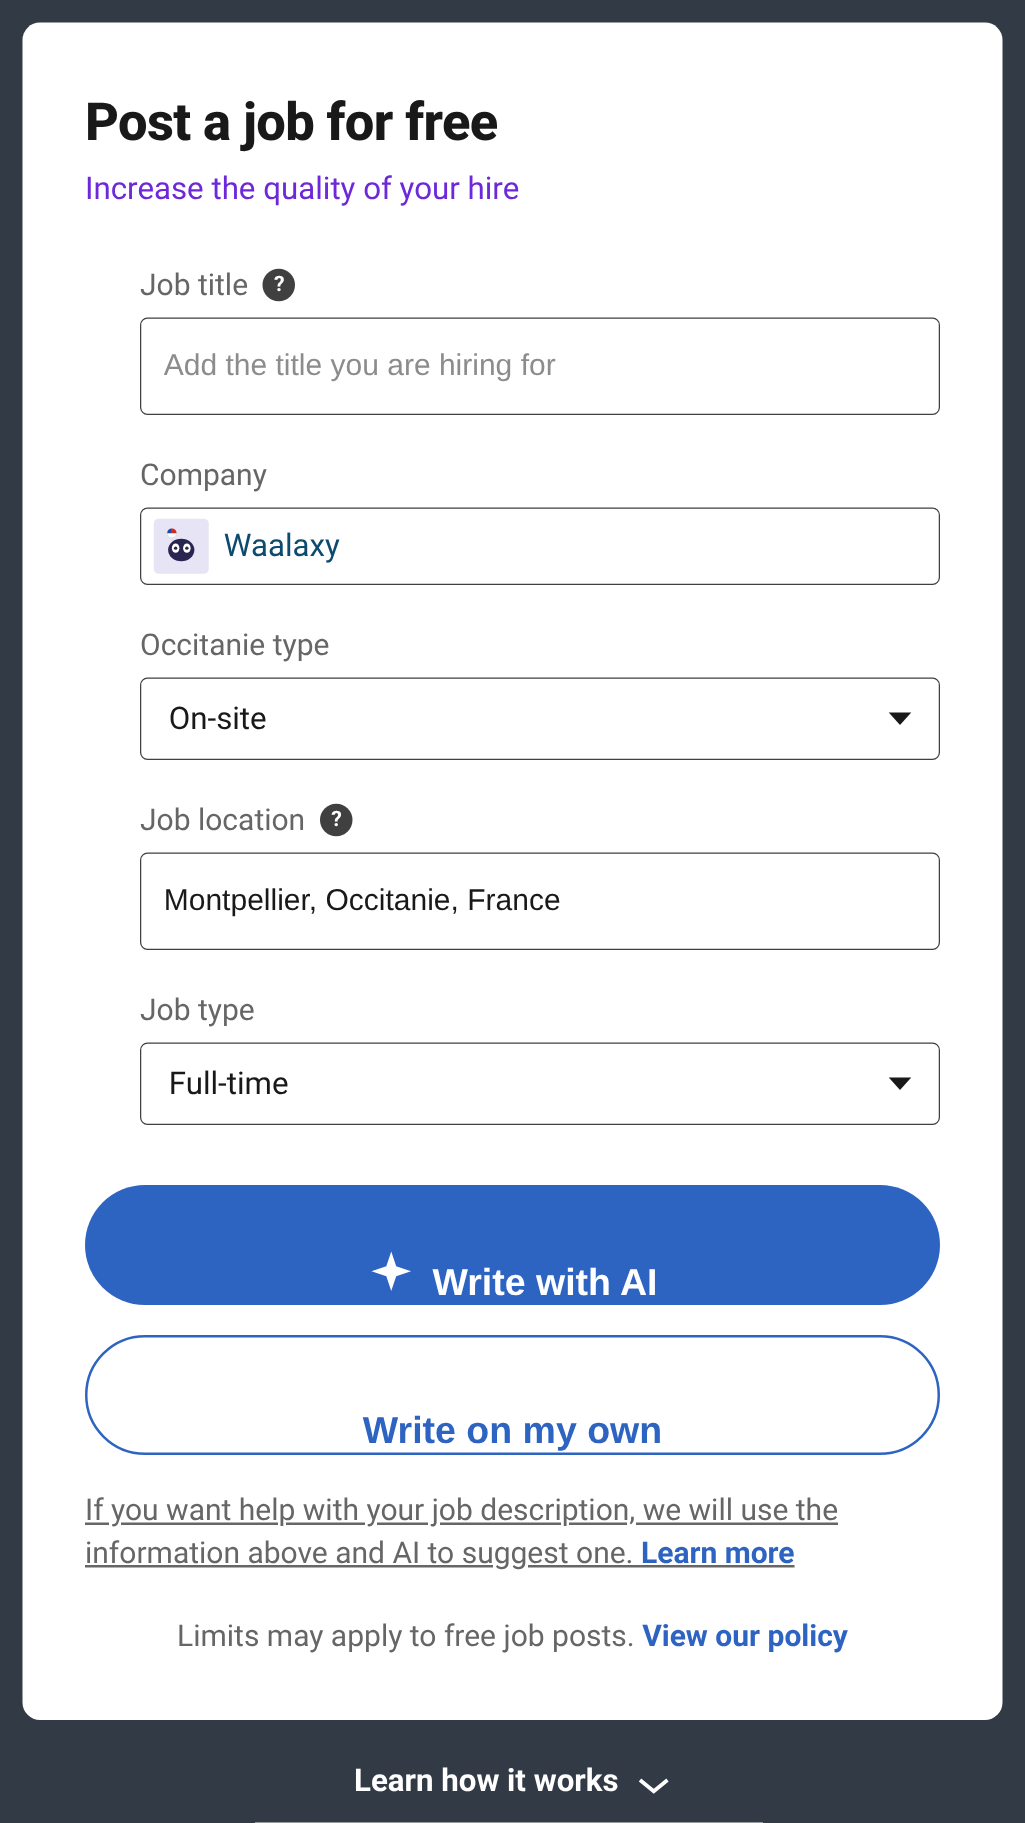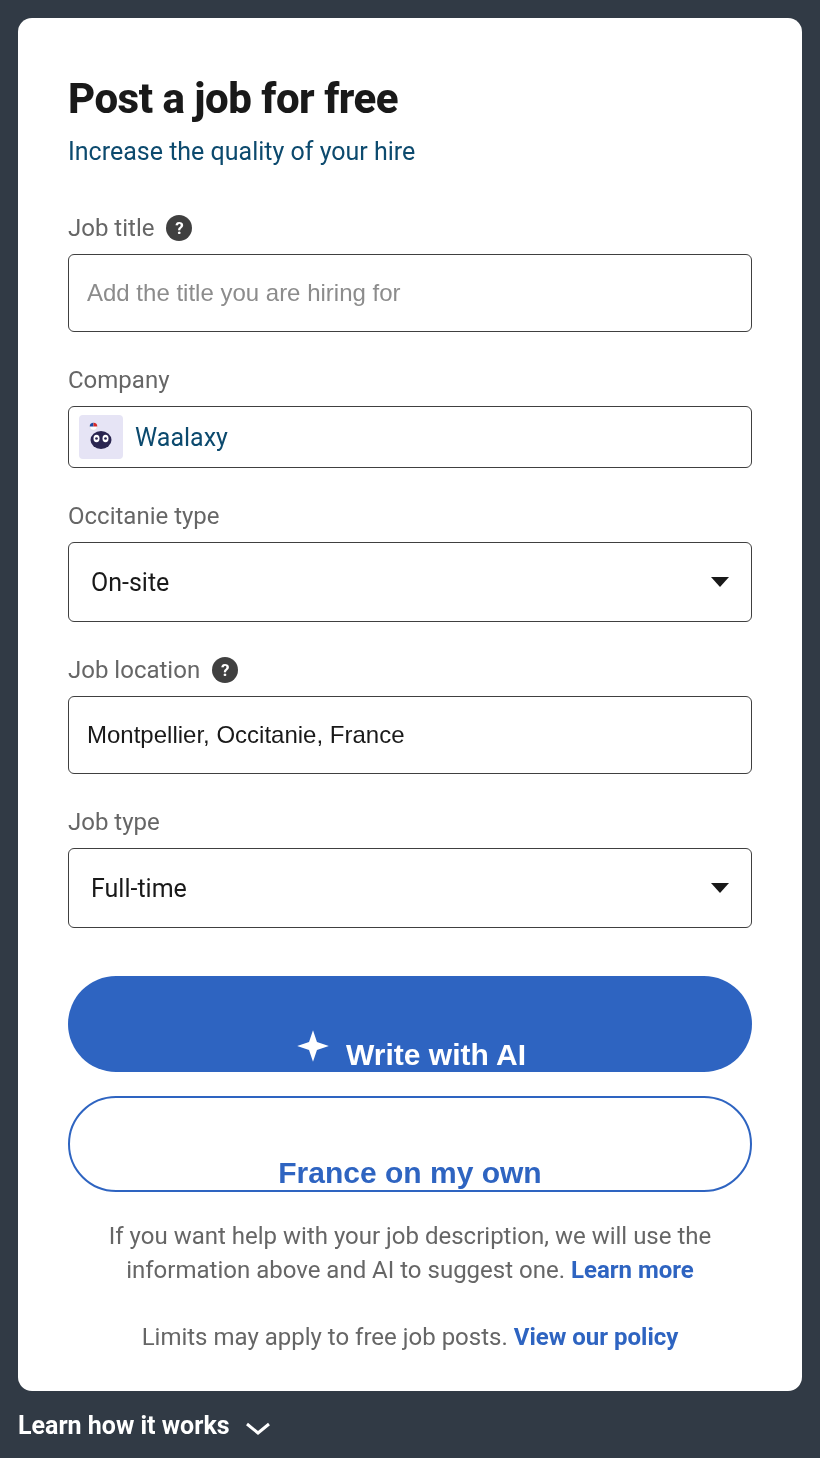--- a/index.html
+++ b/index.html
@@ -26,25 +26,26 @@
     }
     .page-title {
       font-size: 42px;
       font-weight: 800;
       color: #191919;
       margin-bottom: 14px;
       letter-spacing: -0.5px;
     }
     .page-subtitle {
       font-size: 25px;
-      color: #0c4a6e;
+      color: #6d28d9;
       margin-bottom: 48px;
     }
     .field {
       margin-bottom: 34px;
+      margin-left: 44px;
     }
     .field-label-row {
       display: flex;
       align-items: center;
       gap: 12px;
       margin-bottom: 12px;
     }
     .field-label {
       font-size: 24px;
       color: #666;
@@ -99,21 +100,21 @@
     .company-logo svg {
       width: 30px;
       height: 30px;
     }
     .company-name {
       font-size: 25px;
       color: #0c4a6e;
     }
     .select-input {
       width: 100%;
-      height: 80px;
+      height: 66px;
       border: 1px solid #404040;
       border-radius: 6px;
       display: flex;
       align-items: center;
       justify-content: space-between;
       padding: 0 22px;
       background: #fff;
       cursor: pointer;
     }
     .select-value {
@@ -154,42 +155,44 @@
     }
     .sparkle-icon svg {
       width: 38px;
       height: 38px;
       fill: #fff;
     }
     .help-text {
       font-size: 24px;
       color: #666;
       line-height: 1.4;
-      text-align: center;
+      text-align: left;
       margin-bottom: 18px;
+      text-decoration: underline;
     }
     .help-text .link {
       color: #2e64c1;
       font-weight: 700;
     }
     .policy-text {
       font-size: 24px;
       color: #666;
       text-align: center;
       margin-top: 18px;
     }
     .policy-text .link {
       color: #2e64c1;
       font-weight: 700;
       margin-top: 24px;
     }
     .footer {
       height: 64px;
       display: flex;
       align-items: flex-end;
+      justify-content: center;
       gap: 14px;
       padding-bottom: 0;
     }
     .footer-text {
       color: #fff;
       font-size: 25px;
       font-weight: 700;
     }
     .chevron-down-white svg {
       width: 28px;
@@ -266,21 +269,21 @@
   <button class="btn btn-primary">
     <span class="sparkle-icon">
       <svg viewBox="0 0 24 24">
         <path d="M12 2 L14.5 9.5 L22 12 L14.5 14.5 L12 22 L9.5 14.5 L2 12 L9.5 9.5 Z"></path>
       </svg>
     </span>
     <span>Write with AI</span>
   </button>
 
   <button class="btn btn-secondary">
-    <span>France on my own</span>
+    <span>Write on my own</span>
   </button>
 
   <p class="help-text">
     <span>If you want help with your job description, we will use the information above and AI to suggest one. </span>
     <a class="link">Learn more</a>
   </p>
 
   <p class="policy-text">
     <span>Limits may apply to free job posts. </span>
     <a class="link">View our policy</a>

